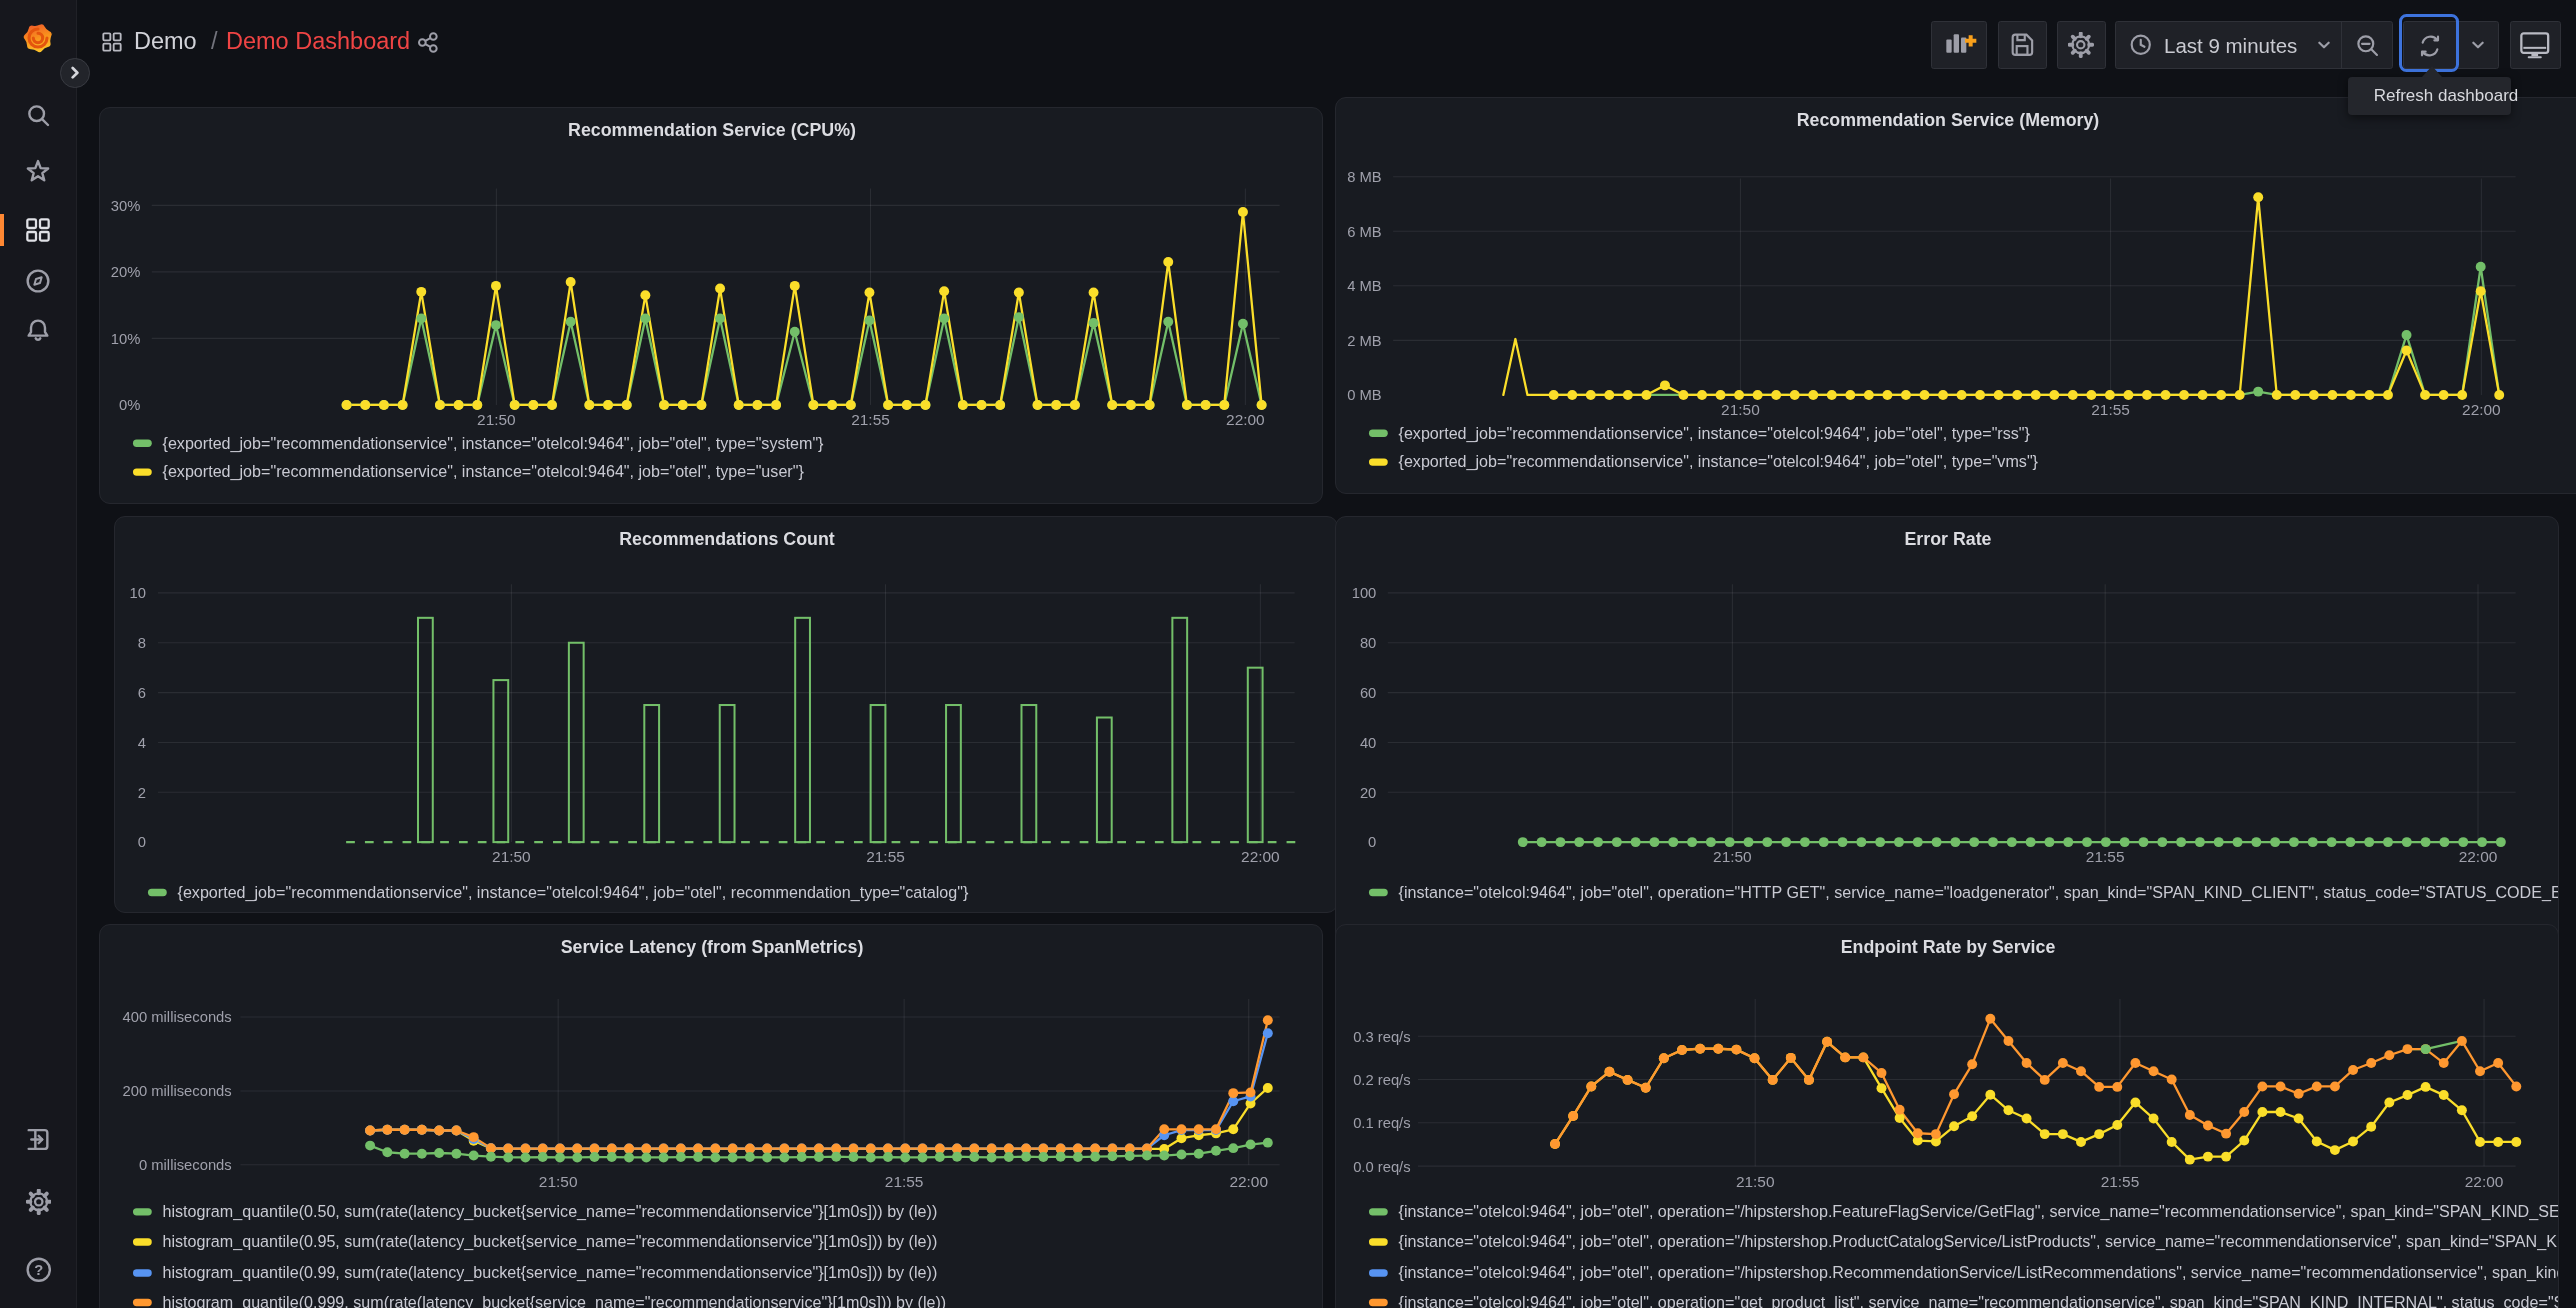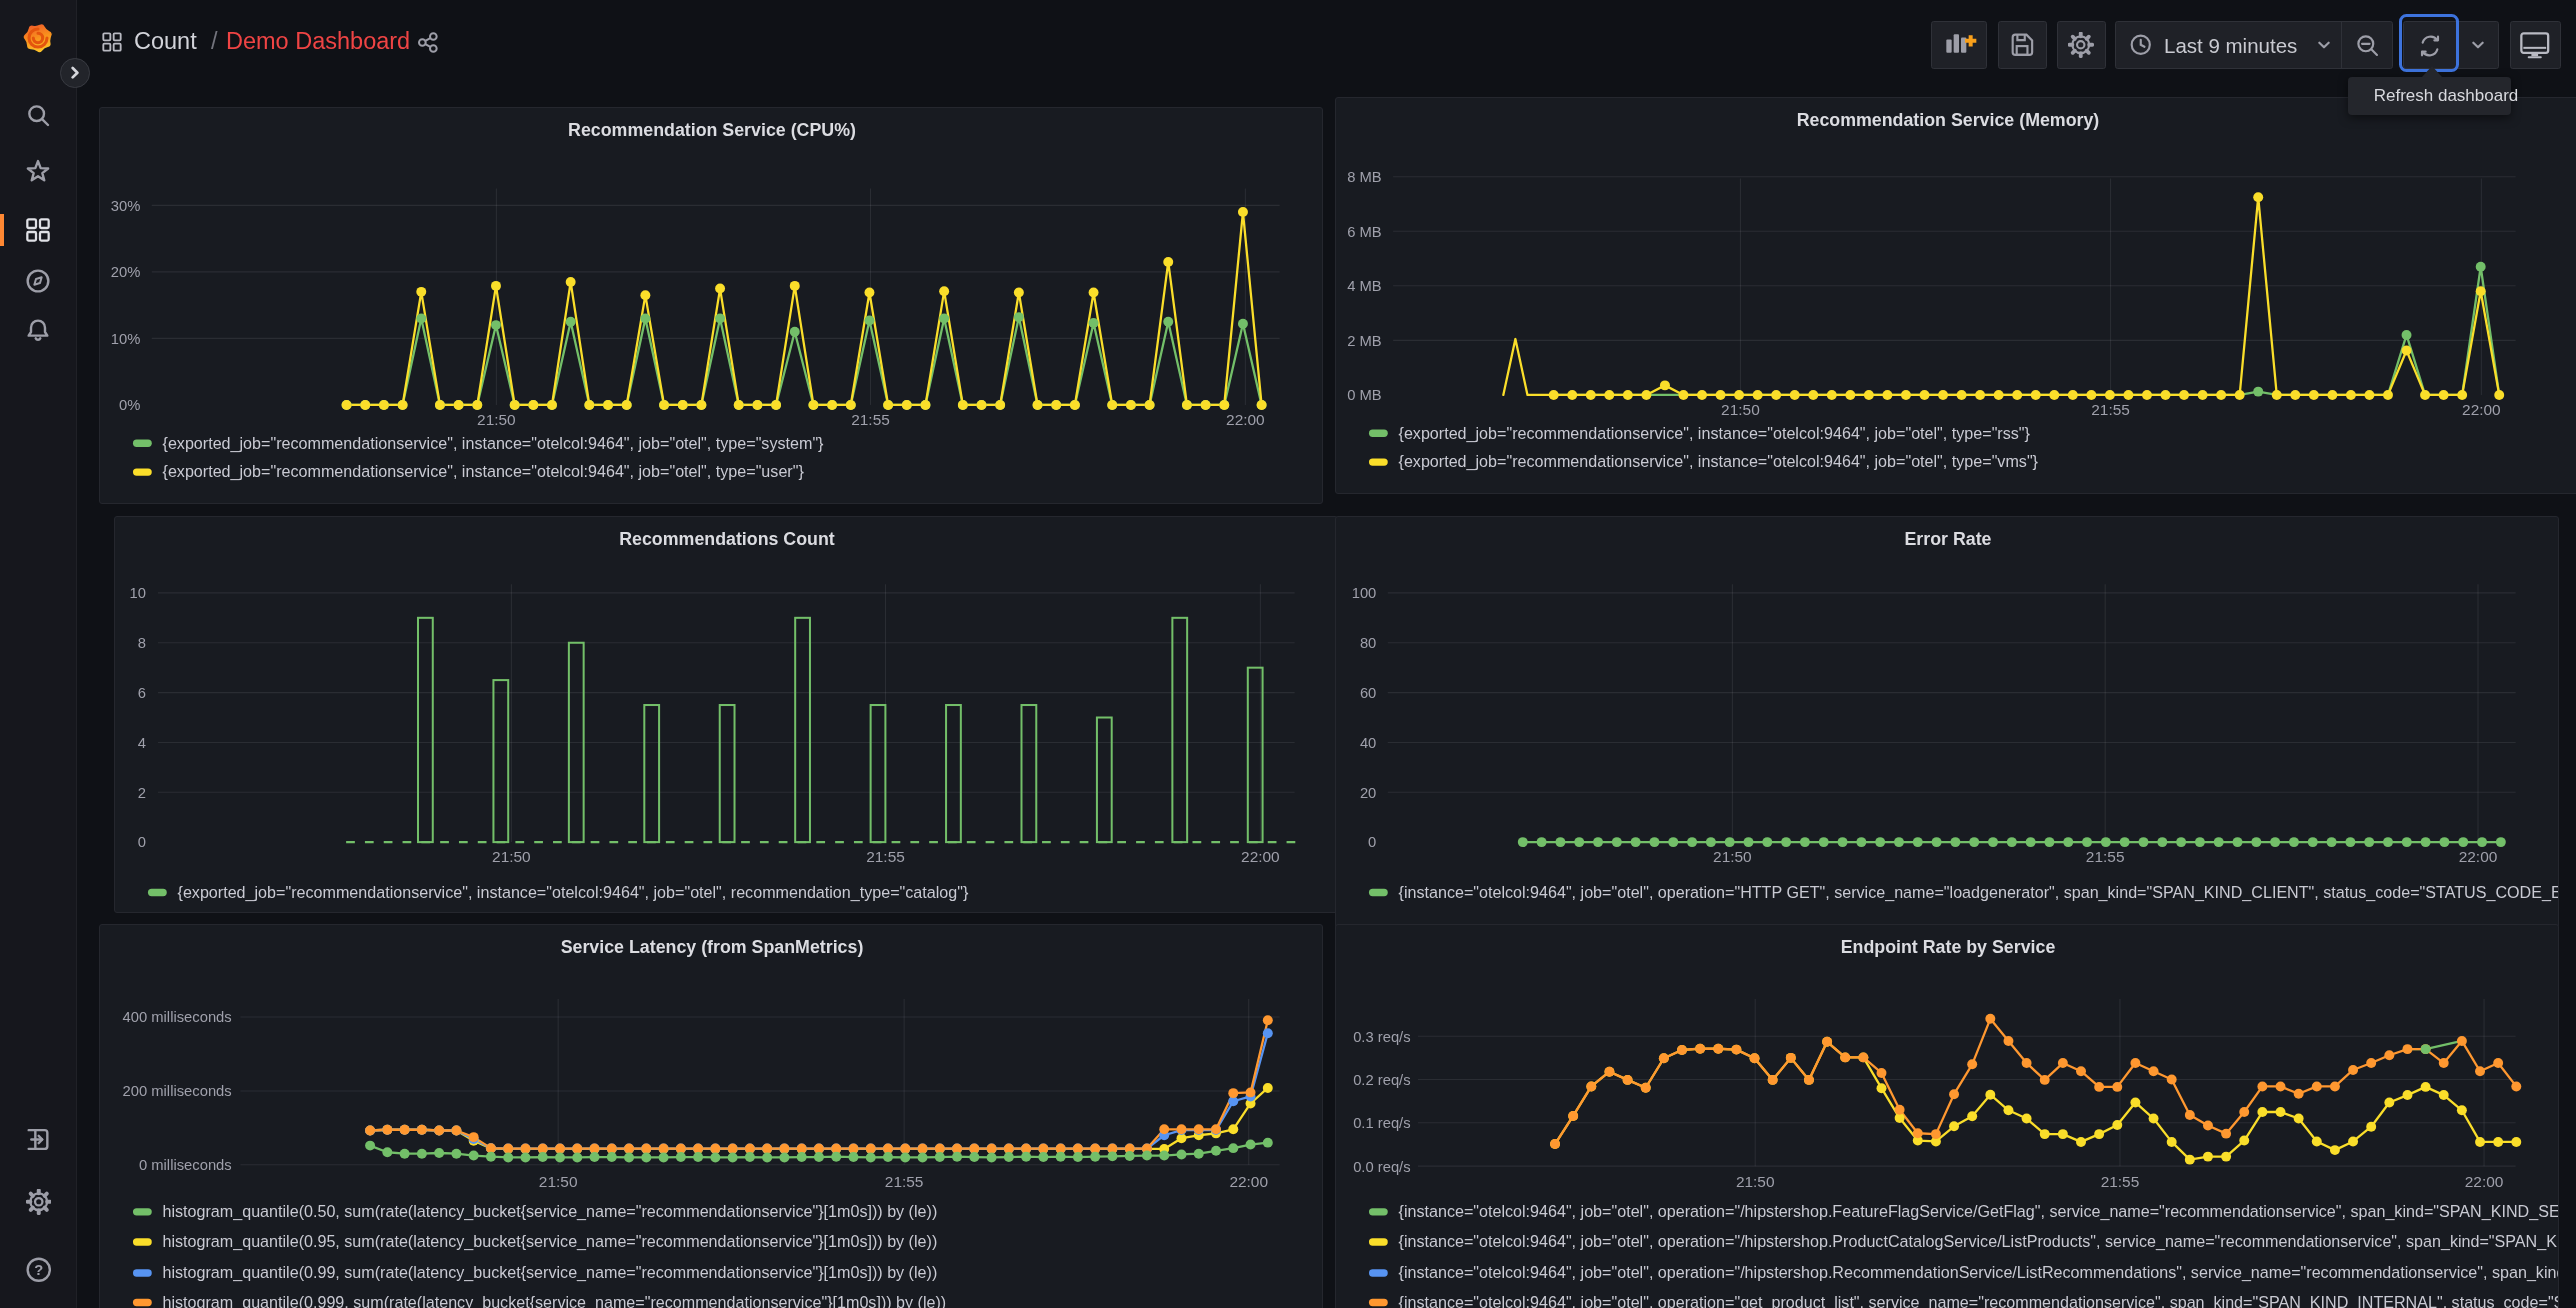--- a/index.html
+++ b/index.html
@@ -1,18 +1,18 @@
 <!DOCTYPE html>
 <html style="font-size:10.7px"><head><meta charset="utf-8"><title>Demo Dashboard</title>
 <style>
 * { margin:0; padding:0; box-sizing:border-box; }
 html,body { width:2576px; height:1308px; overflow:hidden; background:#0f1116;
   font-family:"Liberation Sans", sans-serif; }
 .panel { position:absolute; background:#181b21; border:0.7px solid #25272e;
-  border-radius:3px; overflow:hidden; }
+  border-radius:11px; overflow:hidden; }
 .abs { position:absolute; }
 </style></head>
 <body>
 <div class="abs" style="left:0;top:0;width:77px;height:1308px;background:#16171d;border-right:0.7px solid #202127"></div>
 <div class="abs" style="left:0;top:214px;width:4px;height:32px;background:#ff8833"></div>
 <svg class="abs" style="left:22px;top:22px" width="32" height="32" viewBox="0 0 48 48" fill="none">
     <defs>
       <linearGradient id="lg" x1="0.25" y1="0" x2="0.55" y2="1">
 <stop offset="0" stop-color="#ef5a29"></stop>
         <stop offset="0.5" stop-color="#f8911d"></stop>
@@ -69,21 +69,21 @@
 <div class="abs" style="left:60px;top:58px;width:29.5px;height:29.5px;border-radius:50%;background:#22242a;border:0.7px solid #393b42"></div>
 <svg class="abs" style="left:68px;top:66px" width="13.4" height="13.4" viewBox="0 0 20 20" fill="none">
     <path d="M7 3 L14 10 L7 17" stroke="#d5d6db" stroke-width="4" fill="none" stroke-linecap="round" stroke-linejoin="round"></path>
   </svg>
 <svg class="abs" style="left:102px;top:32px" width="20" height="20" viewBox="0 0 30 30" fill="none">
     <rect x="2" y="2" width="10.5" height="10.5" rx="1.5" stroke="#b8b9c1" stroke-width="2.8"></rect>
     <rect x="17.5" y="2" width="10.5" height="10.5" rx="1.5" stroke="#b8b9c1" stroke-width="2.8"></rect>
     <rect x="2" y="17.5" width="10.5" height="10.5" rx="1.5" stroke="#b8b9c1" stroke-width="2.8"></rect>
     <rect x="17.5" y="17.5" width="10.5" height="10.5" rx="1.5" stroke="#b8b9c1" stroke-width="2.8"></rect>
   </svg>
-<div class="abs" style="left:134px;top:27.5px;font-size:23.5px;color:#d2d3d9;font-weight:500">Count</div>
+<div class="abs" style="left:134px;top:27.5px;font-size:23.5px;color:#d2d3d9;font-weight:500">Demo</div>
 <div class="abs" style="left:211px;top:27.5px;font-size:23.5px;color:#73747d">/</div>
 <div class="abs" style="left:226px;top:27.5px;font-size:23.5px;color:#ef4444;font-weight:500">Demo Dashboard</div>
 <svg class="abs" style="left:418px;top:32px" width="20" height="21" viewBox="0 0 30 31" fill="none">
     <circle cx="23" cy="6.5" r="5" stroke="#9d9ea8" stroke-width="3"></circle>
     <circle cx="6.5" cy="15.5" r="5" stroke="#9d9ea8" stroke-width="3"></circle>
     <circle cx="23" cy="24.5" r="5" stroke="#9d9ea8" stroke-width="3"></circle>
     <line x1="11" y1="13.2" x2="18.5" y2="8.8" stroke="#9d9ea8" stroke-width="3"></line>
     <line x1="11" y1="17.8" x2="18.5" y2="22.2" stroke="#9d9ea8" stroke-width="3"></line>
   </svg>
 <div class="abs" style="left:1931px;top:21px;width:56px;height:48px;background:#1f2127;border:1px solid #2f3138;border-radius:2.7px;"></div>

